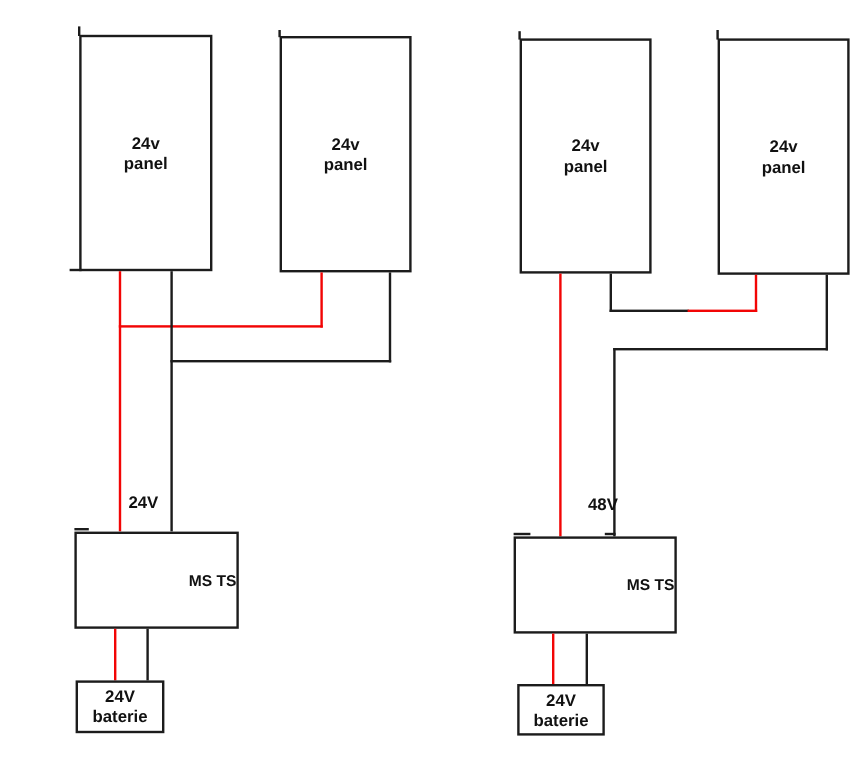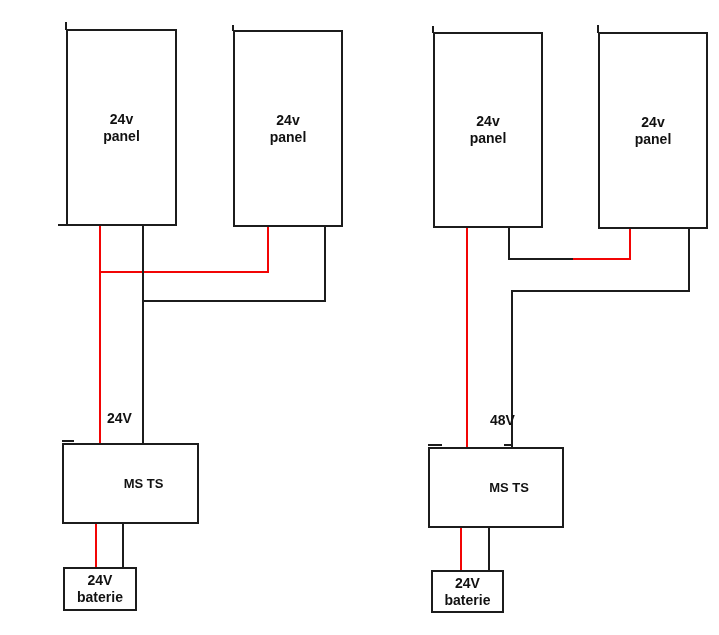--- a/index.html
+++ b/index.html
@@ -28,21 +28,21 @@
     align-items: center;
     justify-content: center;
     font-weight: bold;
     font-size: 14px;
     line-height: 17px;
     text-align: center;
   }
   .controller {
     display: flex;
     align-items: center;
-    justify-content: center;
+    justify-content: flex-end;
     padding-left: 26px;
     font-weight: bold;
     font-size: 13px;
   }
   .battery {
     display: flex;
     flex-direction: column;
     align-items: center;
     justify-content: center;
     font-weight: bold;

